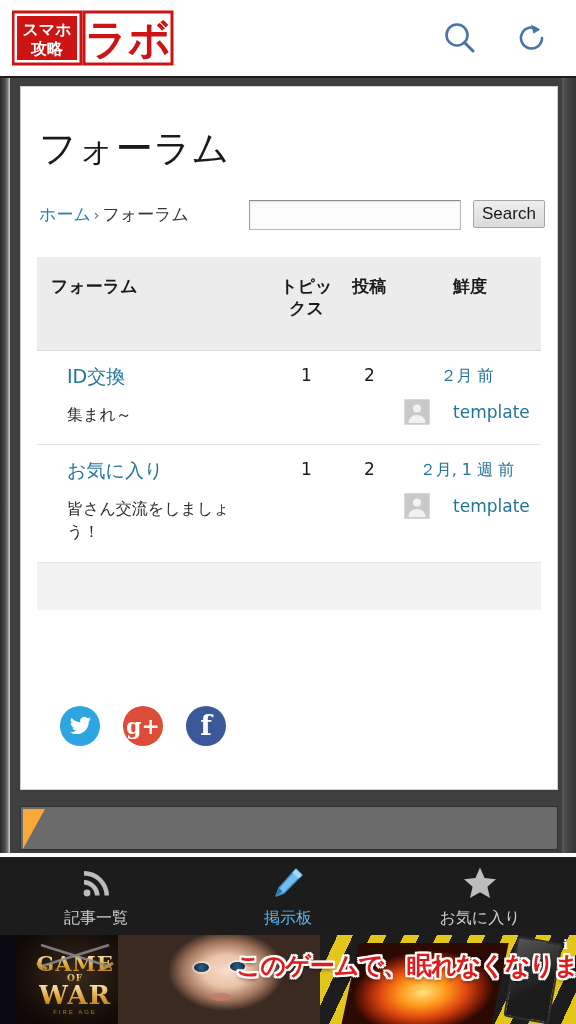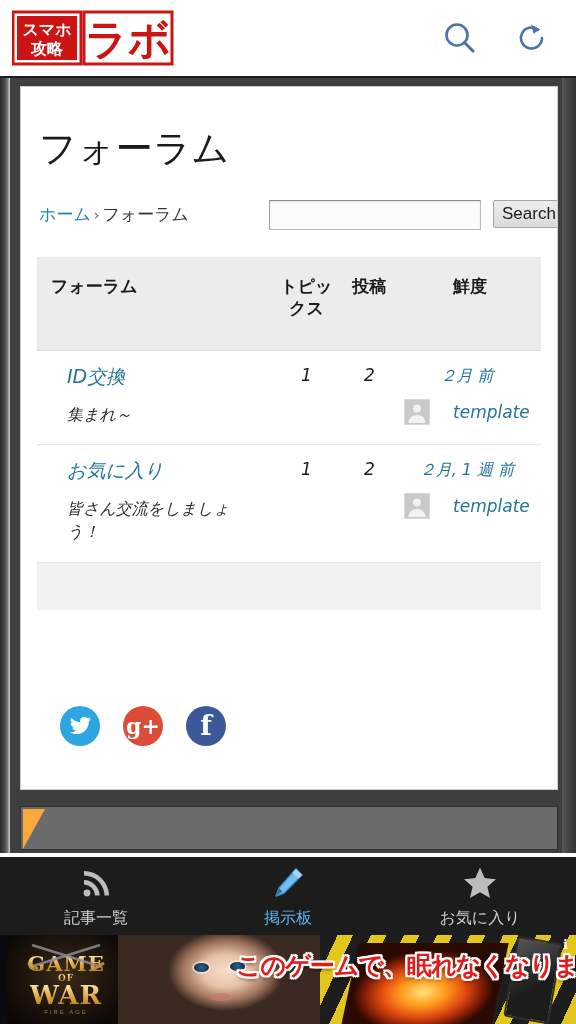--- a/index.html
+++ b/index.html
@@ -70,21 +70,21 @@
     font-size: 17px;
     color: #333;
     white-space: nowrap;
     padding-left: 2px;
     font-family: "DejaVu Sans", "Liberation Sans", sans-serif;
   }
   .breadcrumb a { color: #2481b5; text-decoration: none; }
   .crumb-sep { color: #666; margin: 0 3px; font-size: 14px; }
   .search-form {
     display: flex; align-items: flex-start;
-    margin-left: 80px;
+    margin-left: 60px;
   }
   .search-input {
     width: 212px; height: 30px;
     background: #fbfbfb;
     border: 1px solid #b9b9b9;
     border-top-color: #8d8d8d;
     border-left-color: #9d9d9d;
     box-shadow: inset 0 1px 2px rgba(0,0,0,0.10);
     font-size: 15px;
     padding: 0 5px;
@@ -127,21 +127,20 @@
   .forum-table thead th.col-forum {
     text-align: left;
     padding-left: 14px;
   }
   .th-topics { display: inline-block; width: 3.4em; }
   .forum-table tbody td {
     border-top: 1px solid #e3e3e3;
     padding: 14px 4px 18px 4px;
     vertical-align: top;
     font-size: 17px;
-    font-style: italic;
   }
   .forum-table tbody tr:first-child td { border-top: 1px solid #dcdcdc; }
   .cell-forum { padding-left: 30px !important; width: 232px; }
   .forum-name {
     color: #21759b;
     font-size: 19px;
     text-decoration: none;
     display: inline-block;
     line-height: 1.2;
   }
@@ -247,21 +246,21 @@
   .nav-item.active .nav-label { color: #5db4f0; }
 
   
   .ad-banner {
     position: absolute; left: 0; top: 935px; width: 576px; height: 89px;
     overflow: hidden;
     background: #0a0a10;
     cursor: pointer;
   }
   .ad-logo-panel {
-    position: absolute; left: 7px; top: 0; width: 118px; height: 89px;
+    position: absolute; left: 16px; top: 0; width: 118px; height: 89px;
     background: radial-gradient(ellipse at 50% 45%, #3a2a1c 0%, #140d08 70%, #090604 100%);
     display: flex; flex-direction: column; align-items: center; justify-content: center;
   }
   .ad-sword {
     position: absolute; top: 6px; left: 50%; transform: translateX(-50%);
     width: 92px; height: 30px; opacity: .85;
   }
   .ad-logo-main {
     font-family: "DejaVu Serif", serif;
     font-weight: 700;

